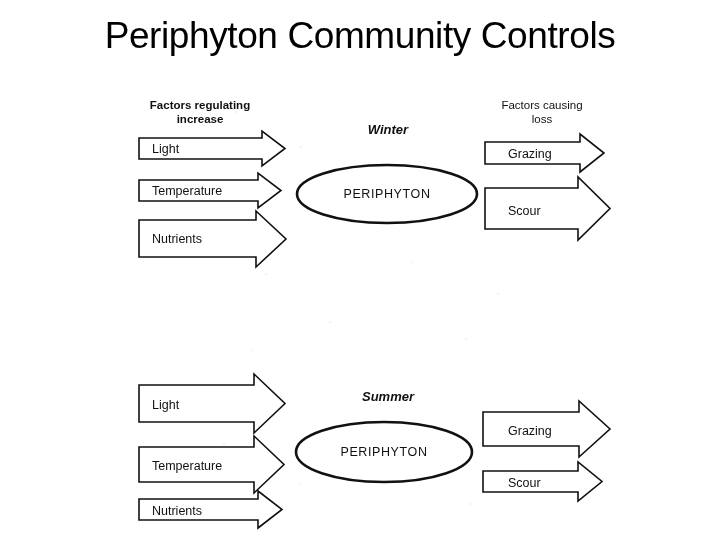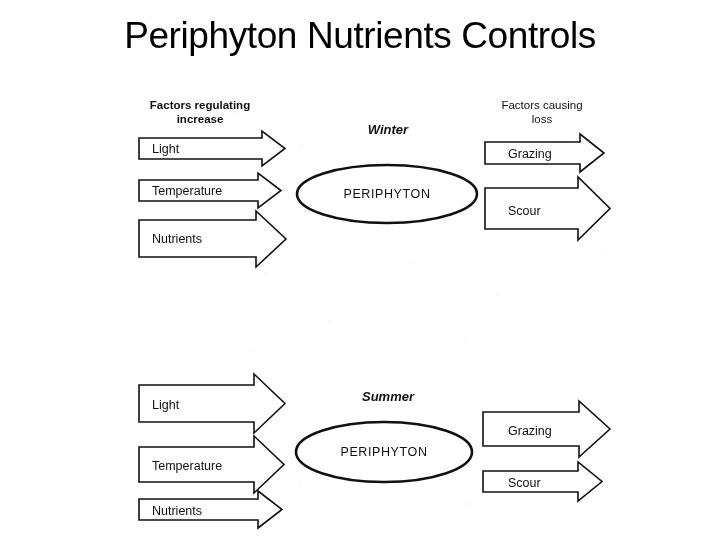--- a/index.html
+++ b/index.html
@@ -91,21 +91,21 @@
   }
   .speck {
     fill: #9a9a9a;
   }
 </style>
 </head>
 <body>
 
 <div id="slide">
 
-  <div id="slide-title">Periphyton Nutrients Controls</div>
+  <div id="slide-title">Periphyton Community Controls</div>
 
   <div id="figure">
     <svg width="720" height="456" viewBox="0 0 720 456">
 
       <g opacity="0.35">
         <circle class="speck" cx="236" cy="28" r="0.7"></circle>
         <circle class="speck" cx="301" cy="63" r="0.7"></circle>
         <circle class="speck" cx="352" cy="47" r="0.6"></circle>
         <circle class="speck" cx="461" cy="94" r="0.7"></circle>
         <circle class="speck" cx="525" cy="120" r="0.6"></circle>

